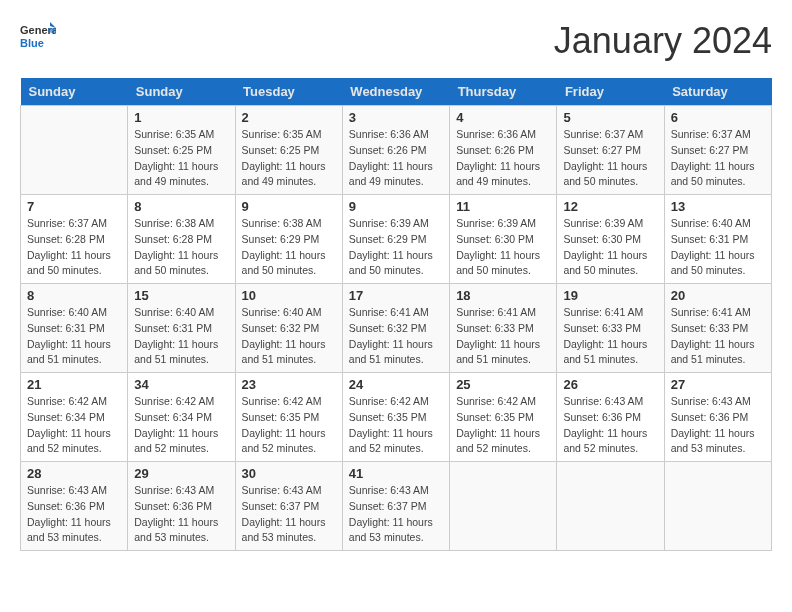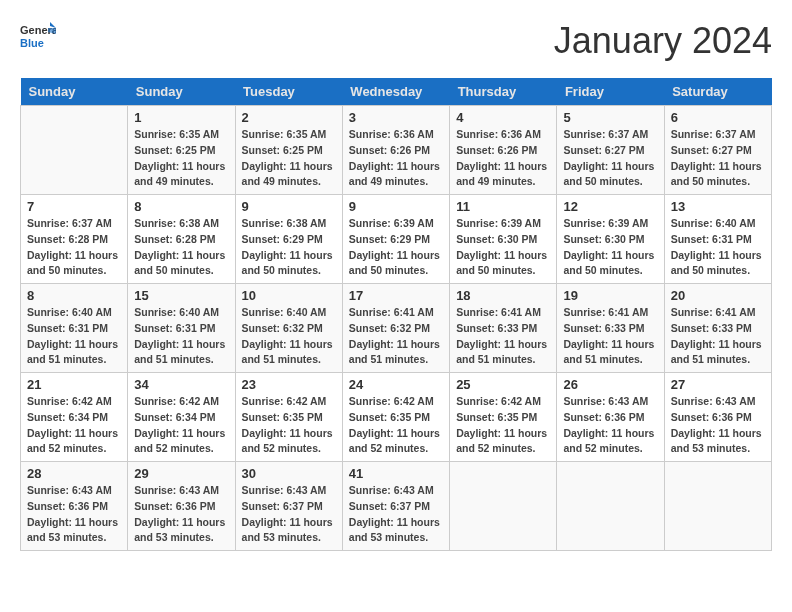--- a/index.html
+++ b/index.html
@@ -57,21 +57,20 @@
       font-size: 13px;
       font-weight: bold;
       color: #333;
       display: block;
       margin-bottom: 2px;
     }
     .day-info {
       color: #444;
       font-size: 10.5px;
       line-height: 1.5;
-      font-weight: bold;
     }
     tbody tr:nth-child(odd) td {
       background-color: #f9f9f9;
     }
     tbody tr:nth-child(even) td {
       background-color: #fff;
     }
     .empty-cell {
       background-color: #f9f9f9;
     }

